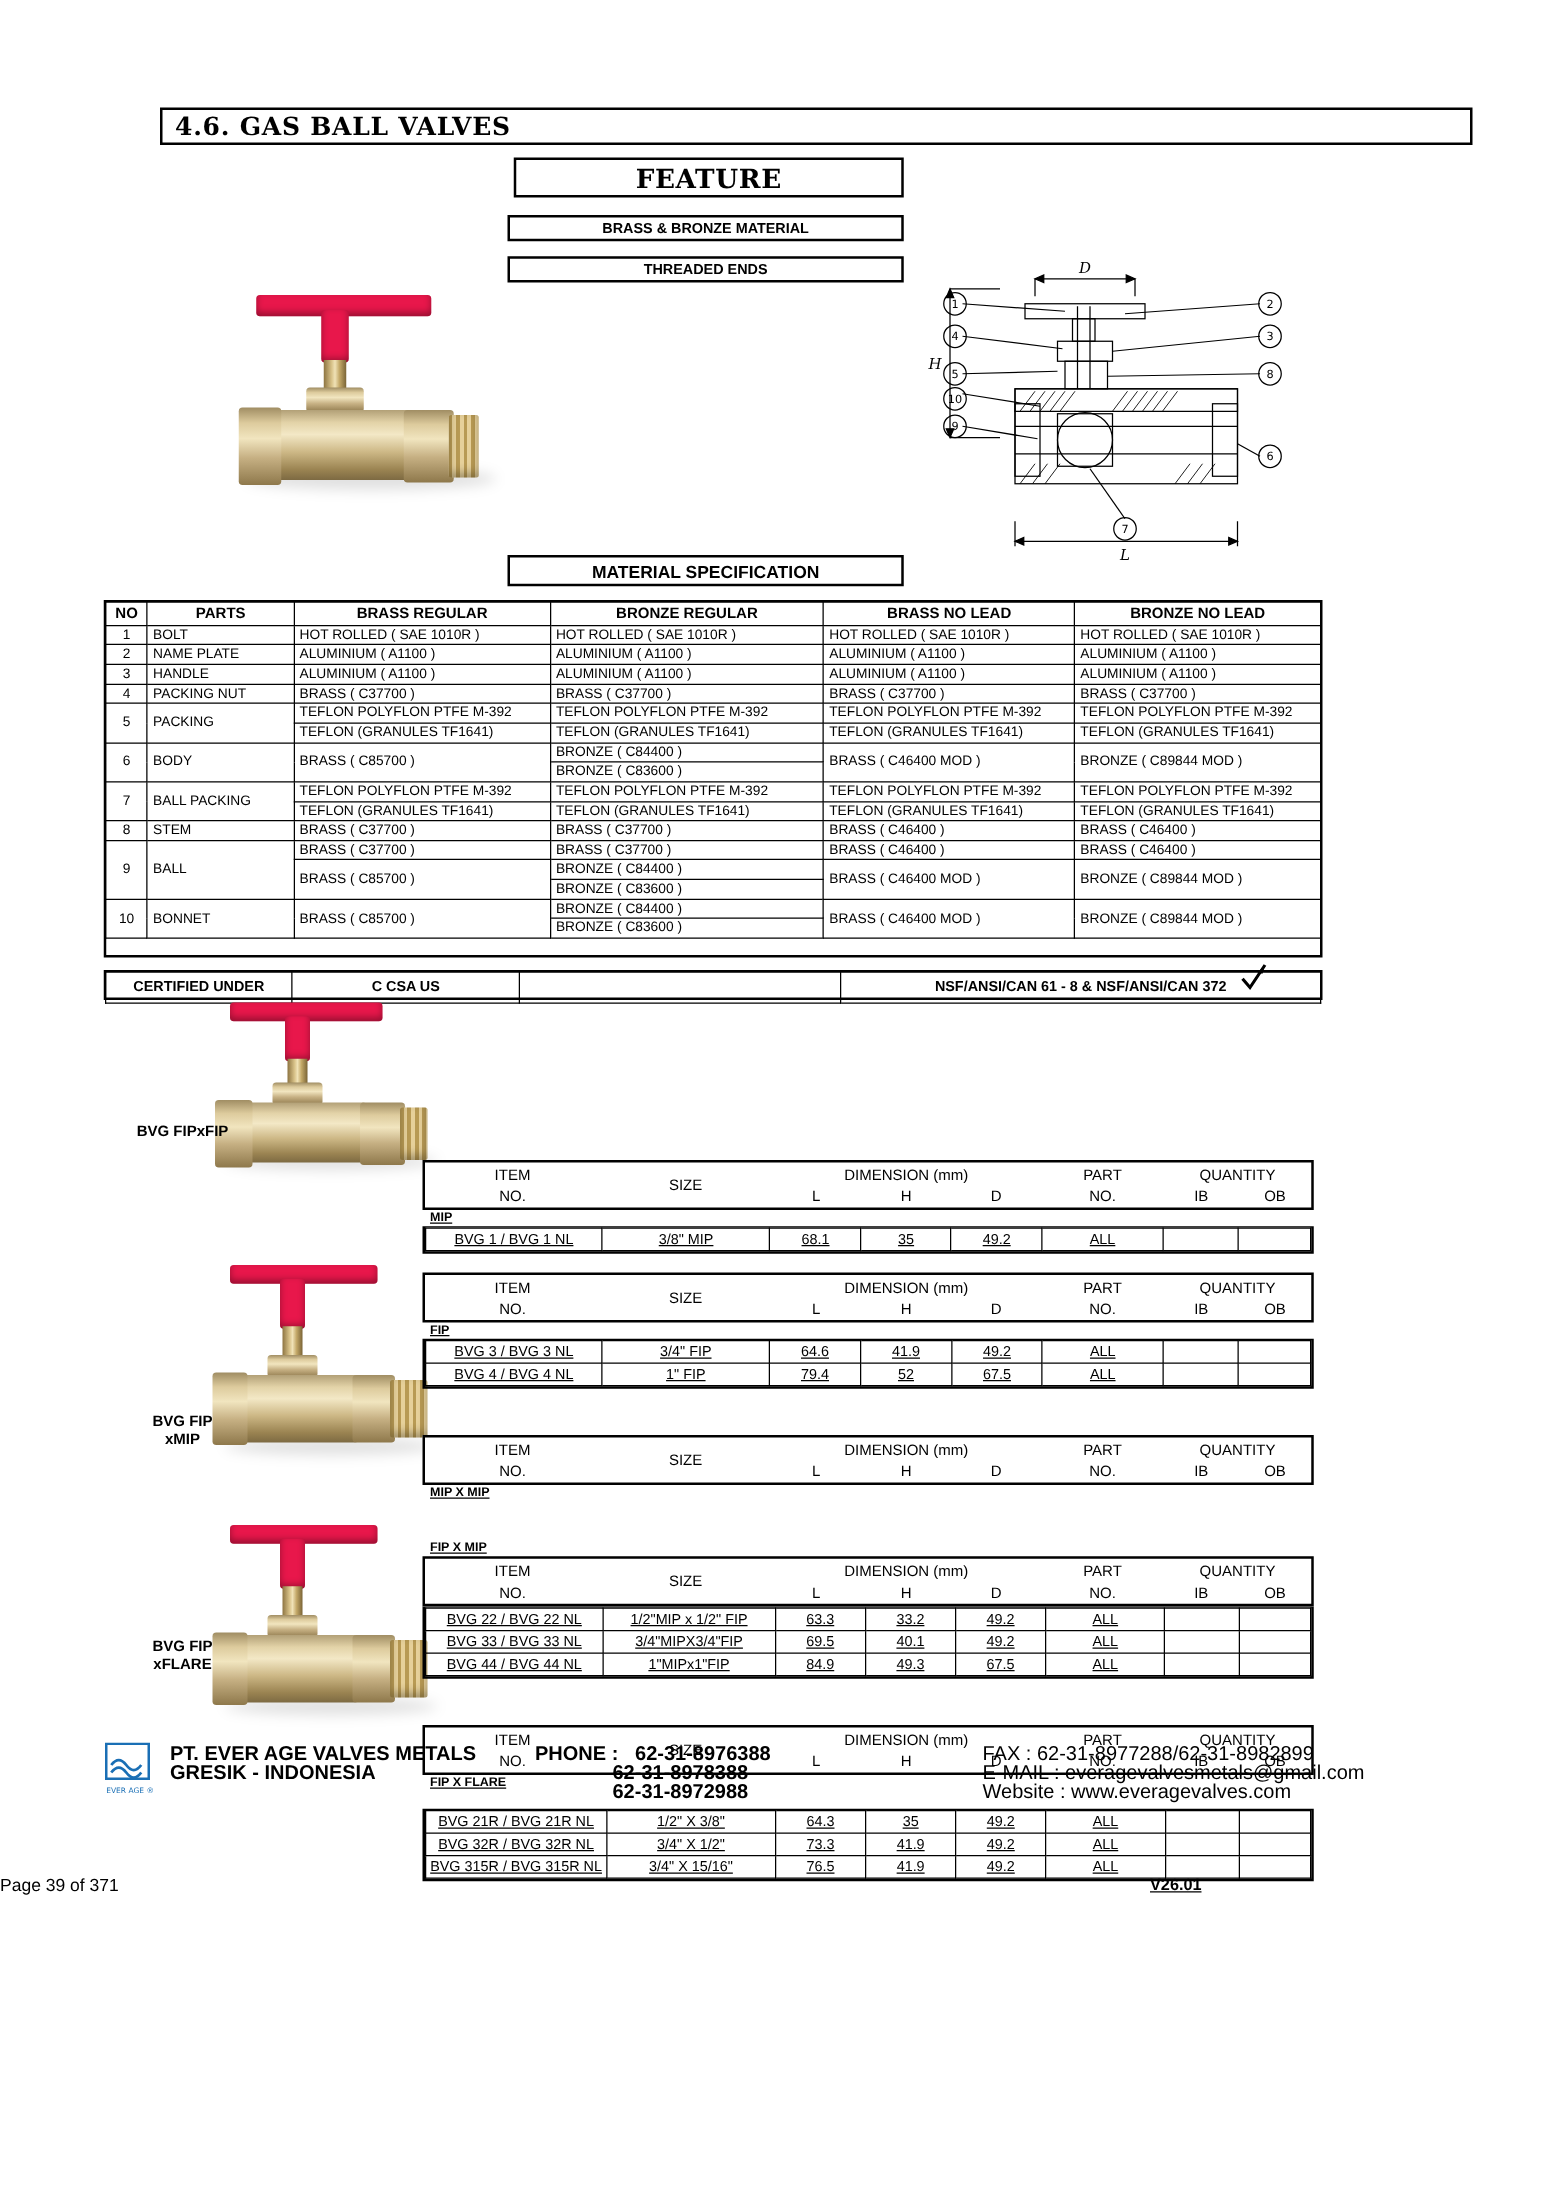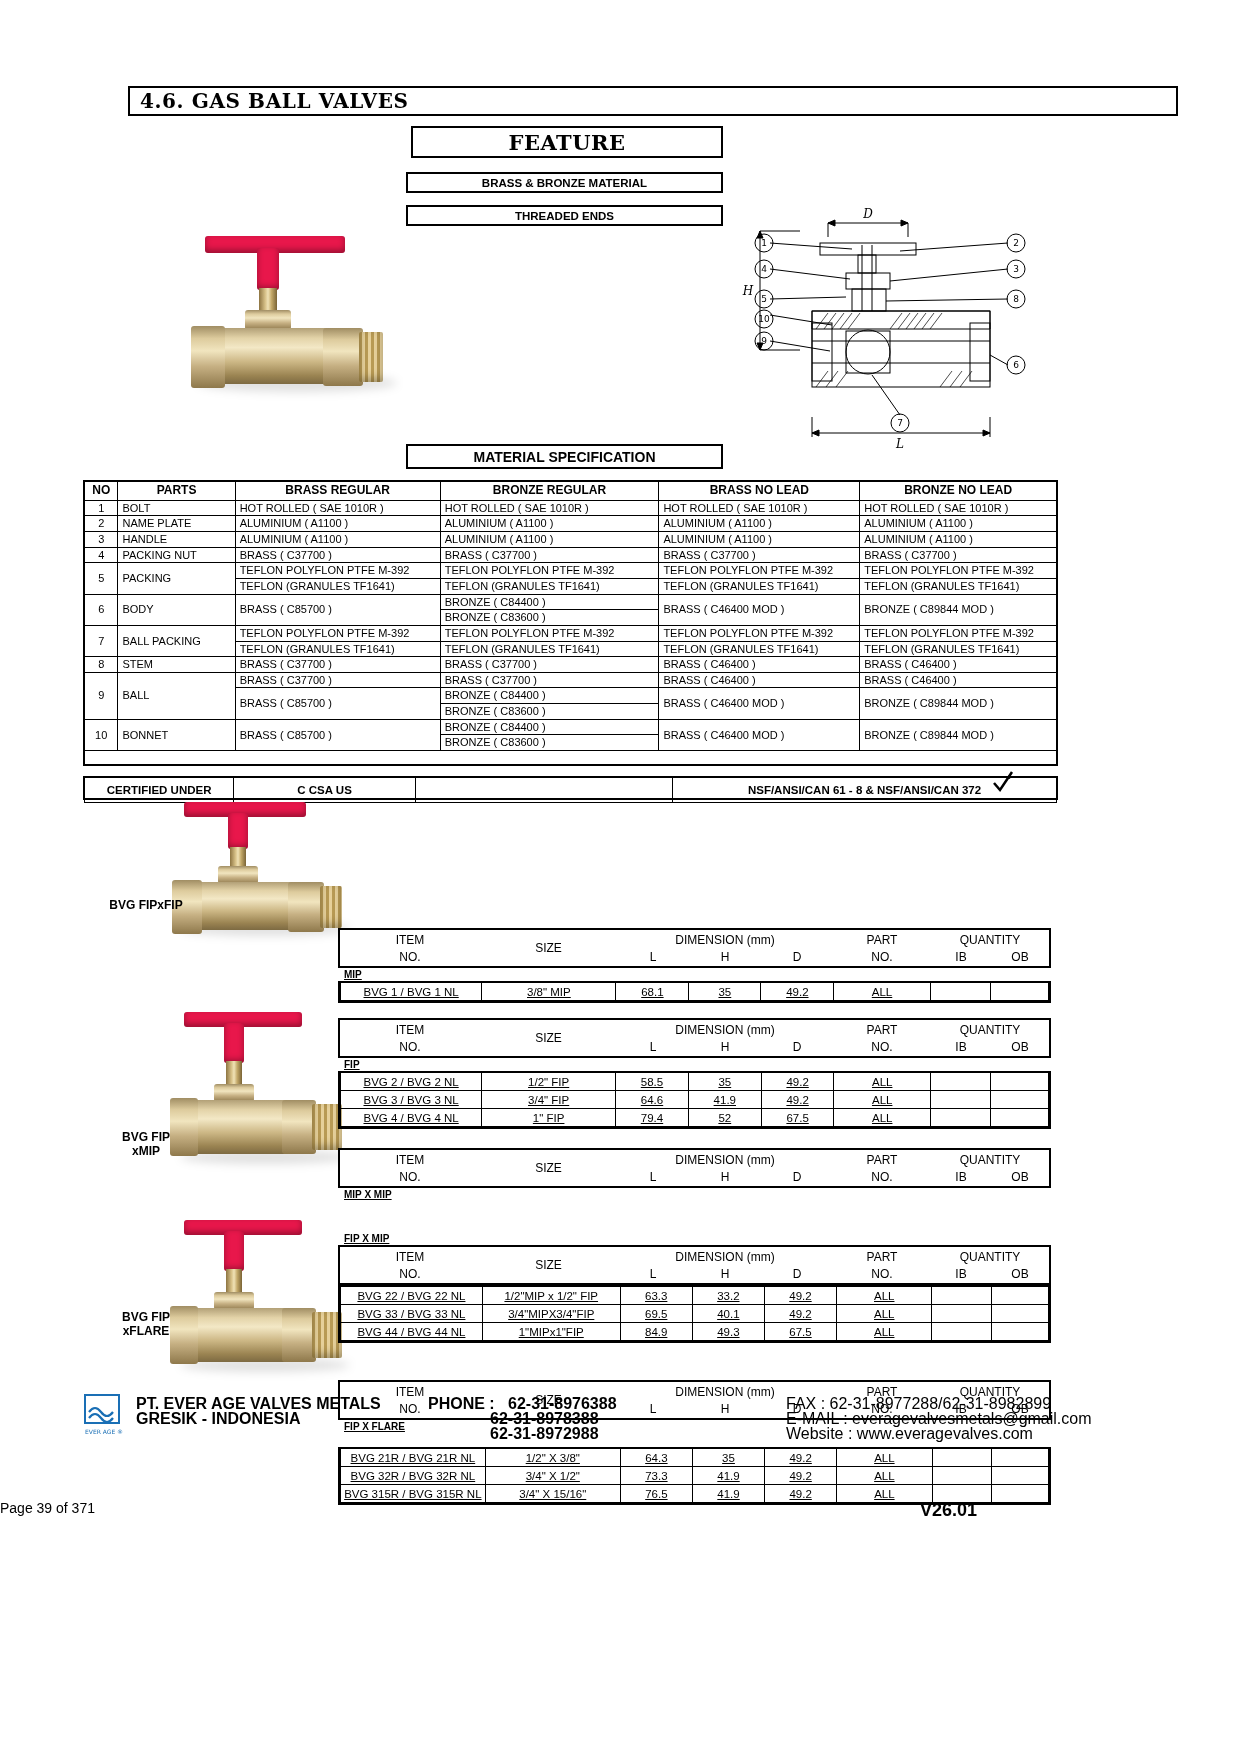--- a/index.html
+++ b/index.html
@@ -110,21 +110,21 @@
   .c-part{width:98px;}
   .c-ib{width:60px;}
   .c-ob{width:58px;}
 
   .sidelabel{position:absolute;font-size:12px;font-weight:bold;text-align:center;line-height:14px;}
   .logo{position:absolute;left:84px;top:1394px;width:46px;height:44px;}
   .f-col1{position:absolute;left:136px;top:1396px;line-height:15px;font-weight:bold;}
   .f-col2{position:absolute;left:428px;top:1396px;line-height:15px;font-weight:bold;}
   .f-col3{position:absolute;left:786px;top:1396px;line-height:15px;font-weight:normal;}
   .pageno{position:absolute;left:0;top:1500px;width:1241px;text-align:left;font-size:14px;}
-  .version{position:absolute;left:920px;top:1500px;font-size:18px;font-weight:bold;}
+  .version{position:absolute;left:920px;top:1500px;font-size:13px;font-weight:bold;text-decoration:underline;}
 </style>
 </head>
 <body>
 
 <div class="page">
 
   <div class="section-title">4.6.  GAS BALL VALVES</div>
 
   <div class="boxhdr feature">FEATURE</div>
   <div class="boxhdr brass">BRASS &amp; BRONZE MATERIAL</div>
@@ -497,30 +497,20 @@
           <div class="cell r2" style="left: 493px; width: 98px;">NO.</div>
           <div class="cell r1" style="left: 591px; width: 118px;">QUANTITY</div>
           <div class="cell r2" style="left: 591px; width: 60px;">IB</div>
           <div class="cell r2" style="left: 651px; width: 58px;">OB</div>
         </div>
         <div class="grouplabel">FIP</div>
         <div class="dim-rows">
           <table>
             <tbody>
               <tr>
-                <td class="c-item">BVG 2 / BVG 2 NL</td>
-                <td class="c-size">1/2" FIP</td>
-                <td class="c-l">58.5</td>
-                <td class="c-h">35</td>
-                <td class="c-d">49.2</td>
-                <td class="c-part">ALL</td>
-                <td class="c-ib"></td>
-                <td class="c-ob"></td>
-              </tr>
-              <tr>
                 <td class="c-item">BVG 3 / BVG 3 NL</td>
                 <td class="c-size">3/4" FIP</td>
                 <td class="c-l">64.6</td>
                 <td class="c-h">41.9</td>
                 <td class="c-d">49.2</td>
                 <td class="c-part">ALL</td>
                 <td class="c-ib"></td>
                 <td class="c-ob"></td>
               </tr>
               <tr>

